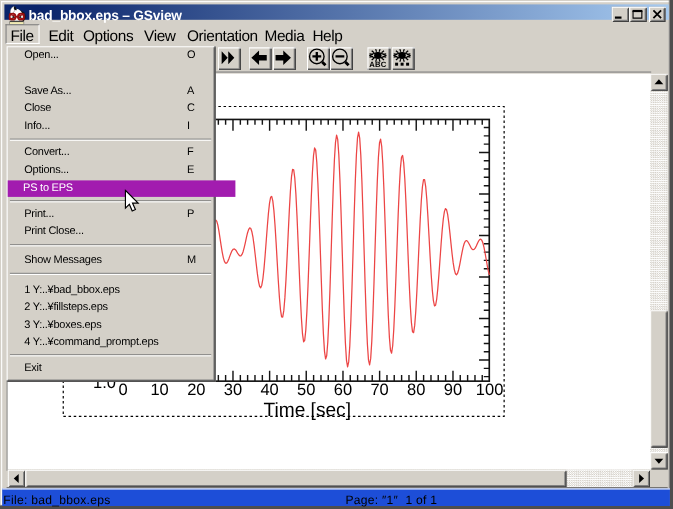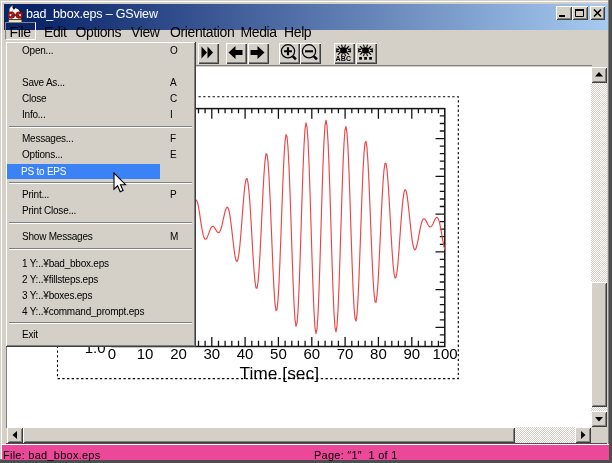--- a/index.html
+++ b/index.html
@@ -1,37 +1,37 @@
 <!DOCTYPE html>
 <html><head><meta charset="utf-8"><style>
 *{margin:0;padding:0;box-sizing:border-box}
 html,body{width:612px;height:463px;overflow:hidden}
 body{position:relative;font-family:"Liberation Sans",sans-serif;background:#d4d0c8}
 .abs{position:absolute}
 .win-edge-tl{position:absolute;left:1px;top:1px;right:0;bottom:0;border-left:1px solid #fff;border-top:1px solid #fff}
 .win-edge-br{position:absolute;left:0;top:0;right:0;bottom:0;border-right:3px solid #4e4e4e;border-bottom:3px solid #4e4e4e}
 .win-edge-br2{position:absolute;left:0;top:0;right:3px;bottom:3px;border-right:1px solid #808080;border-bottom:1px solid #808080}
-.title{position:absolute;left:4px;top:4px;width:604px;height:26px;background:linear-gradient(90deg,#0a246a,#0a246a 5%,#a6caf0);color:#fff;font-weight:normal;font-size:13px}
+.title{position:absolute;left:4px;top:4px;width:604px;height:14px;background:linear-gradient(90deg,#0a246a,#0a246a 5%,#a6caf0);color:#fff;font-weight:bold;font-size:13px}
 .title .txt{position:absolute;left:22px;top:2.5px;font-size:12.5px;letter-spacing:-.18px;white-space:pre}
 .tbtn{position:absolute;top:2px;width:16px;height:14px;background:#d4d0c8;box-shadow:inset 1px 1px 0 #fff,inset -1px -1px 0 #404040,inset 2px 2px 0 #d4d0c8,inset -2px -2px 0 #808080}
 .menu-item{position:absolute;top:25px;height:14px;line-height:14px;font-size:14px;letter-spacing:-.38px;color:#000}
 .filebox{position:absolute;left:4.5px;top:22px;width:31px;height:18px;border:1px solid;border-color:#808080 #fff #fff #808080}
 .toolbtn{position:absolute;top:43px;height:21px;width:21px;background:#d4d0c8;box-shadow:inset 1px 1px 0 #fff,inset -1px -1px 0 #404040,inset -2px -2px 0 #808080}
 .client{position:absolute;left:7px;top:67px;width:584px;height:360px;background:#fff}
 .clientedge{position:absolute;left:6px;top:65px;width:586px;height:363px;border:1px solid #808080;border-bottom:0;border-right:0}
 .sb-track{background:#fff;background-image:conic-gradient(#d4d0c8 25%,#0000 0 50%,#d4d0c8 0 75%,#0000 0);background-size:2px 2px}
 .sb-btn{position:absolute;background:#d4d0c8;box-shadow:inset 1px 1px 0 #fff,inset -1px -1px 0 #404040,inset 2px 2px 0 #d4d0c8,inset -2px -2px 0 #808080}
 .sb-thumb{position:absolute;background:#d4d0c8;box-shadow:inset 1px 1px 0 #fff,inset -1px -1px 0 #404040,inset 2px 2px 0 #d4d0c8,inset -2px -2px 0 #808080}
 .menu{position:absolute;left:5px;top:41px;width:191px;height:306px;background:#d4d0c8;z-index:30;box-shadow:inset 1px 1px 0 #d4d0c8,inset -1px -1px 0 #404040,inset 2px 2px 0 #fff,inset -2px -2px 0 #808080}
 .mi{position:absolute;left:3px;width:185px;height:16px;font-size:10px;letter-spacing:-.22px;color:#000;line-height:16px}
 .mi .lbl{position:absolute;left:14px;top:0;white-space:pre}
 .mi .sc{position:absolute;left:162px;top:0}
-.mi.hl{background:#3b82f6;color:#fff;height:15px;line-height:15px;left:2px;width:153px}
+.mi.hl{background:#a21caf;color:#fff;height:15px;line-height:15px;left:2px;width:207px}
 .msep{position:absolute;left:4px;width:183px;height:2px;border-top:1px solid #808080;border-bottom:1px solid #fff}
-.status{position:absolute;left:2px;top:444px;width:607px;height:16px;background:#ec4899;border-top:1px solid #fff;font-size:11px;letter-spacing:.25px;color:#000}
+.status{position:absolute;left:2px;top:444px;width:607px;height:16px;background:#1d4ed8;border-top:1px solid #fff;font-size:11px;letter-spacing:.25px;color:#000}
 </style></head><body>
 <div class="win-edge-tl"></div>
 <div class="win-edge-br"></div>
 <div class="win-edge-br2"></div>
 <div class="title">
  <svg class="abs" style="left:1px;top:0px" width="19" height="19" viewBox="0 0 20 20">
   <ellipse cx="12.9" cy="11.6" rx="6.5" ry="5.9" fill="#1a1a1a"></ellipse>
   <path d="M4.6,16.6 Q4.4,8.5 6.8,6 L10.5,4.2 Q14.5,5.2 15.4,7.6 Q16.8,10.5 16.4,16.6 Z" fill="#fff"></path>
   <path d="M4.6,8.4 C4.1,4.7 6.3,2 8.5,1.7 C7.8,3.2 8,4.2 9.1,5.4 L6.9,9 Z" fill="#fff" stroke="#555" stroke-width="0.4"></path>
   <path d="M8.5,1.7 C10,2.4 10.8,3.9 10.7,5.6 L9.1,5.4 C8,4.2 7.8,3.2 8.5,1.7 Z" fill="#111"></path>
@@ -152,21 +152,21 @@
     </div>
 <div class="mi" style="top:34px">
       <span class="lbl">Save As...</span>
       <span class="sc">A</span>
     </div>
 <div class="mi" style="top:66px">
       <span class="lbl">Info...</span>
       <span class="sc">I</span>
     </div>
 <div class="mi" style="top:89.5px">
-      <span class="lbl">Messages...</span>
+      <span class="lbl">Convert...</span>
       <span class="sc">F</span>
     </div>
 <div class="mi" style="top:105.5px">
       <span class="lbl">Options...</span>
       <span class="sc">E</span>
     </div>
 <div class="mi hl" style="top:123px">
       <span class="lbl">PS to EPS</span>
     </div>
 <div class="mi" style="top:145.5px">

